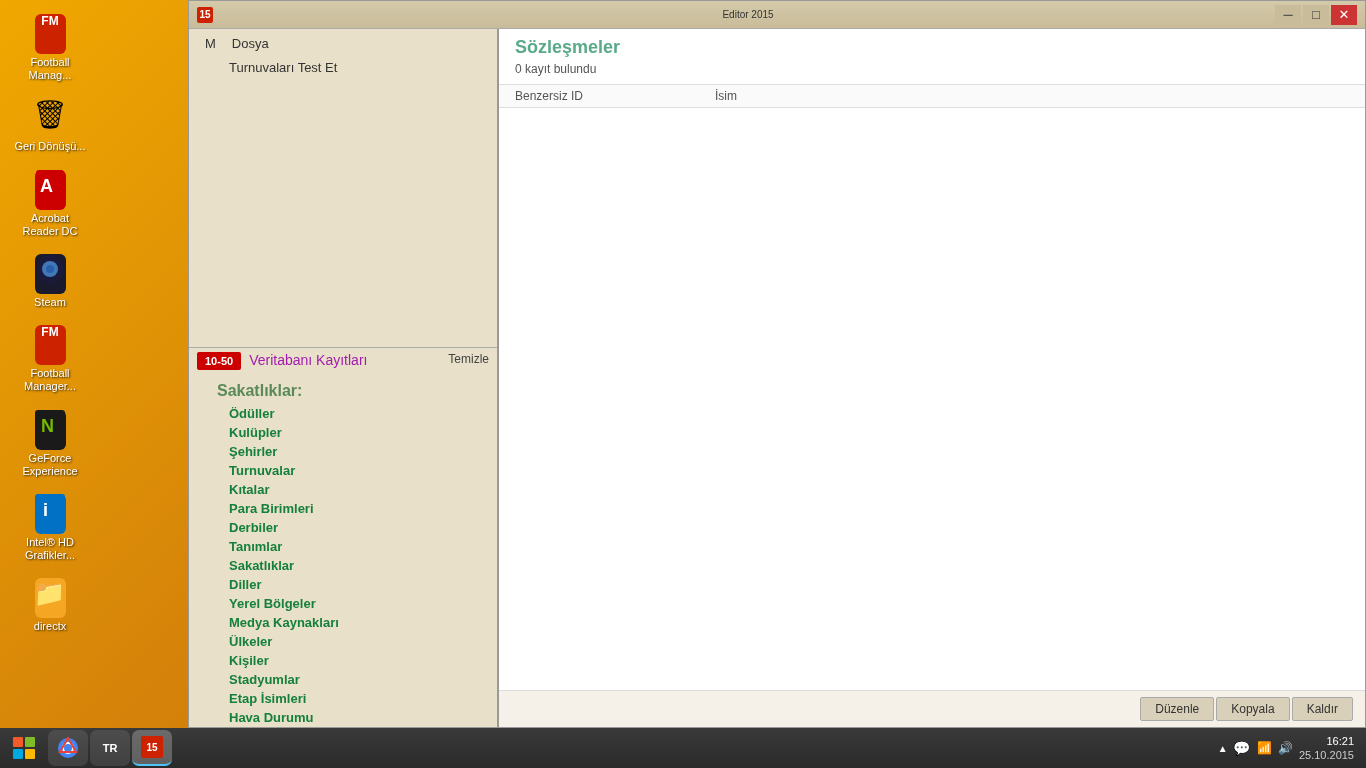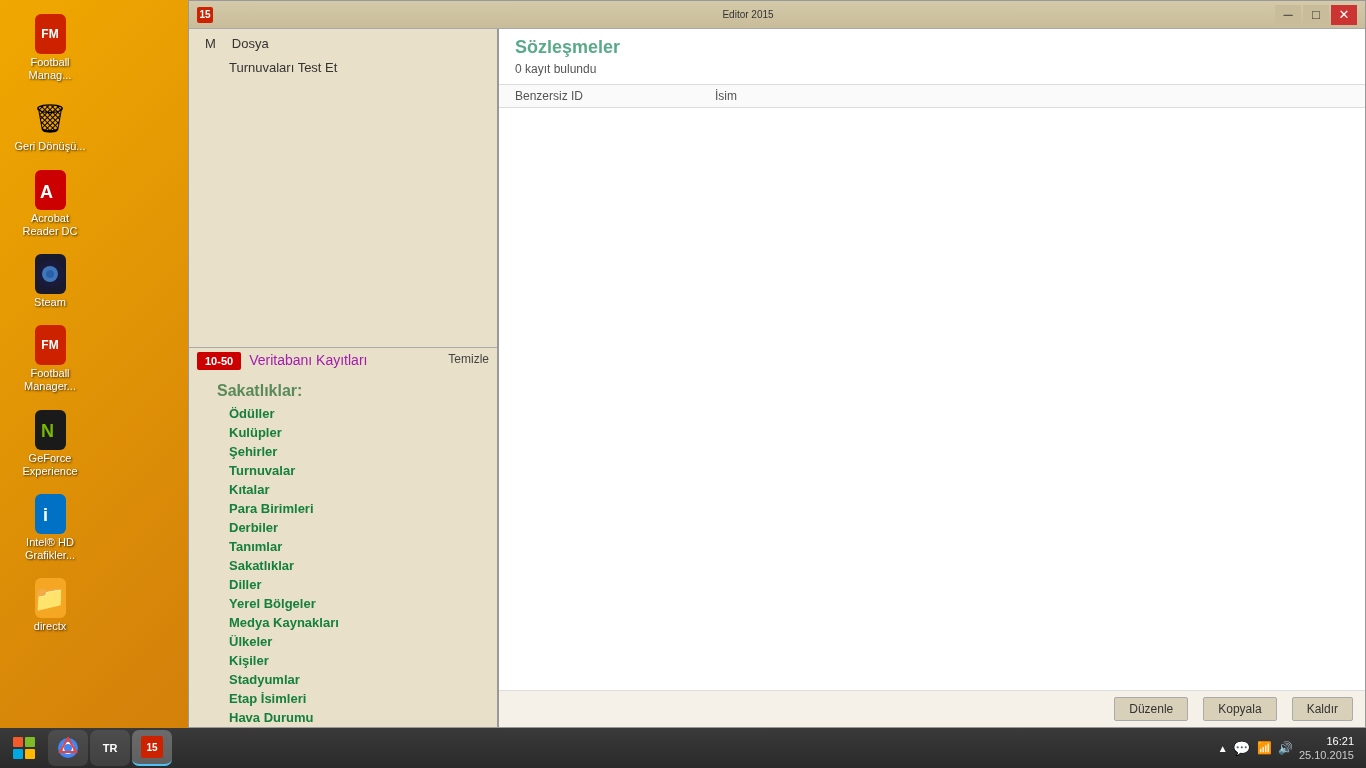--- a/index.html
+++ b/index.html
@@ -38,21 +38,20 @@
       padding: 4px;
       cursor: pointer;
       border-radius: 4px;
     }
 
     .icon-img {
       width: 31px;
       height: 40px;
       border-radius: 6px;
       display: flex;
-      align-items: center;
       justify-content: center;
       font-size: 20px;
       margin-bottom: 2px;
     }
 
     .icon-label {
       font-size: 11px;
       color: white;
       text-align: center;
       text-shadow: 1px 1px 2px rgba(0,0,0,0.8);
@@ -338,21 +337,21 @@
 
     .table-body {
       flex: 1;
       overflow-y: auto;
       background: white;
     }
 
     .right-footer {
       display: flex;
       justify-content: flex-end;
-      gap: 15px;
+      gap: 2px;
       padding: 6px 12px;
       border-top: 1px solid #ddd;
       background: #f5f0e8;
     }
 
     .footer-btn {
       padding: 4px 14px;
       font-size: 12px;
       background: #d8d0b8;
       border: 1px solid #aaa;

